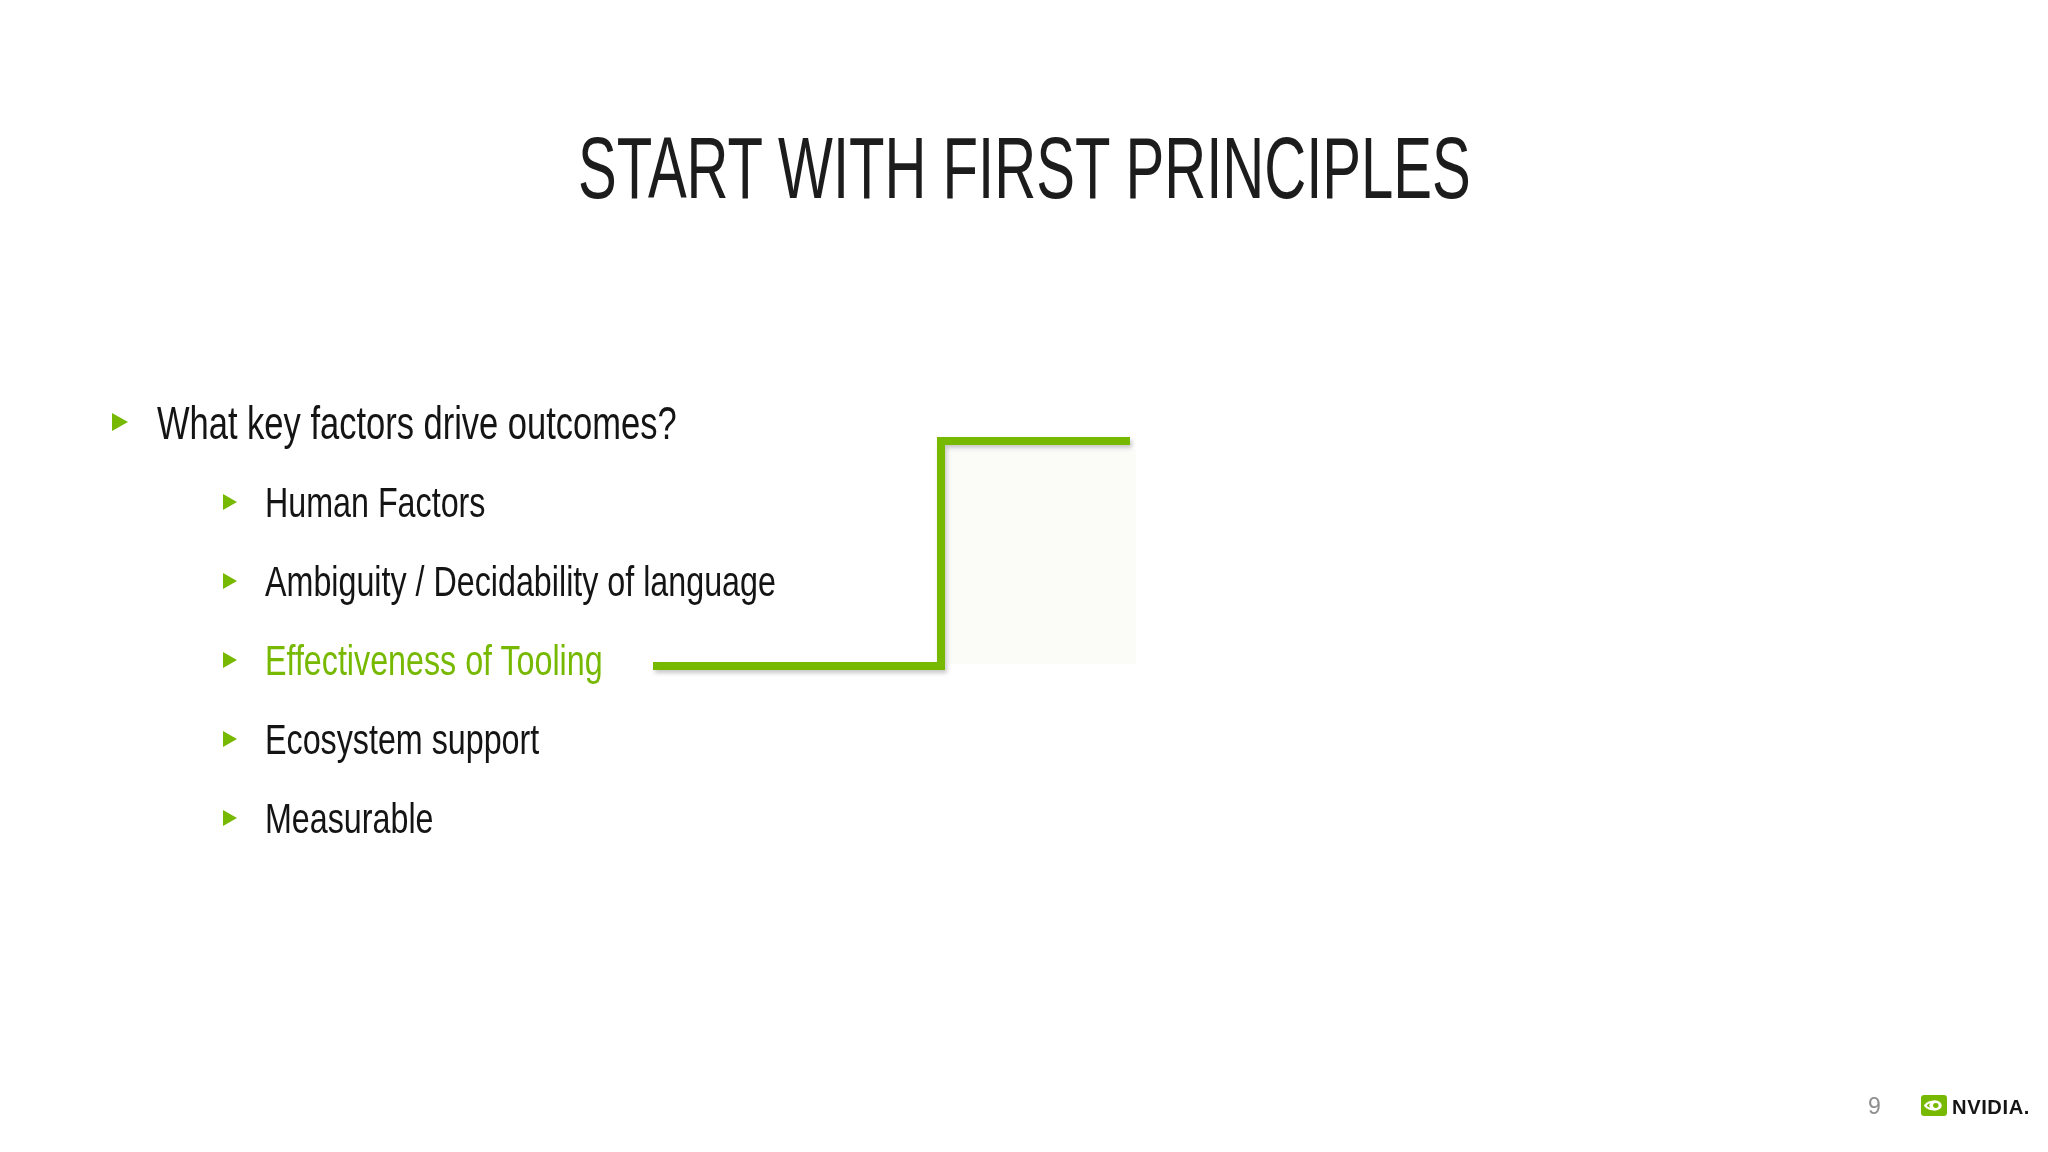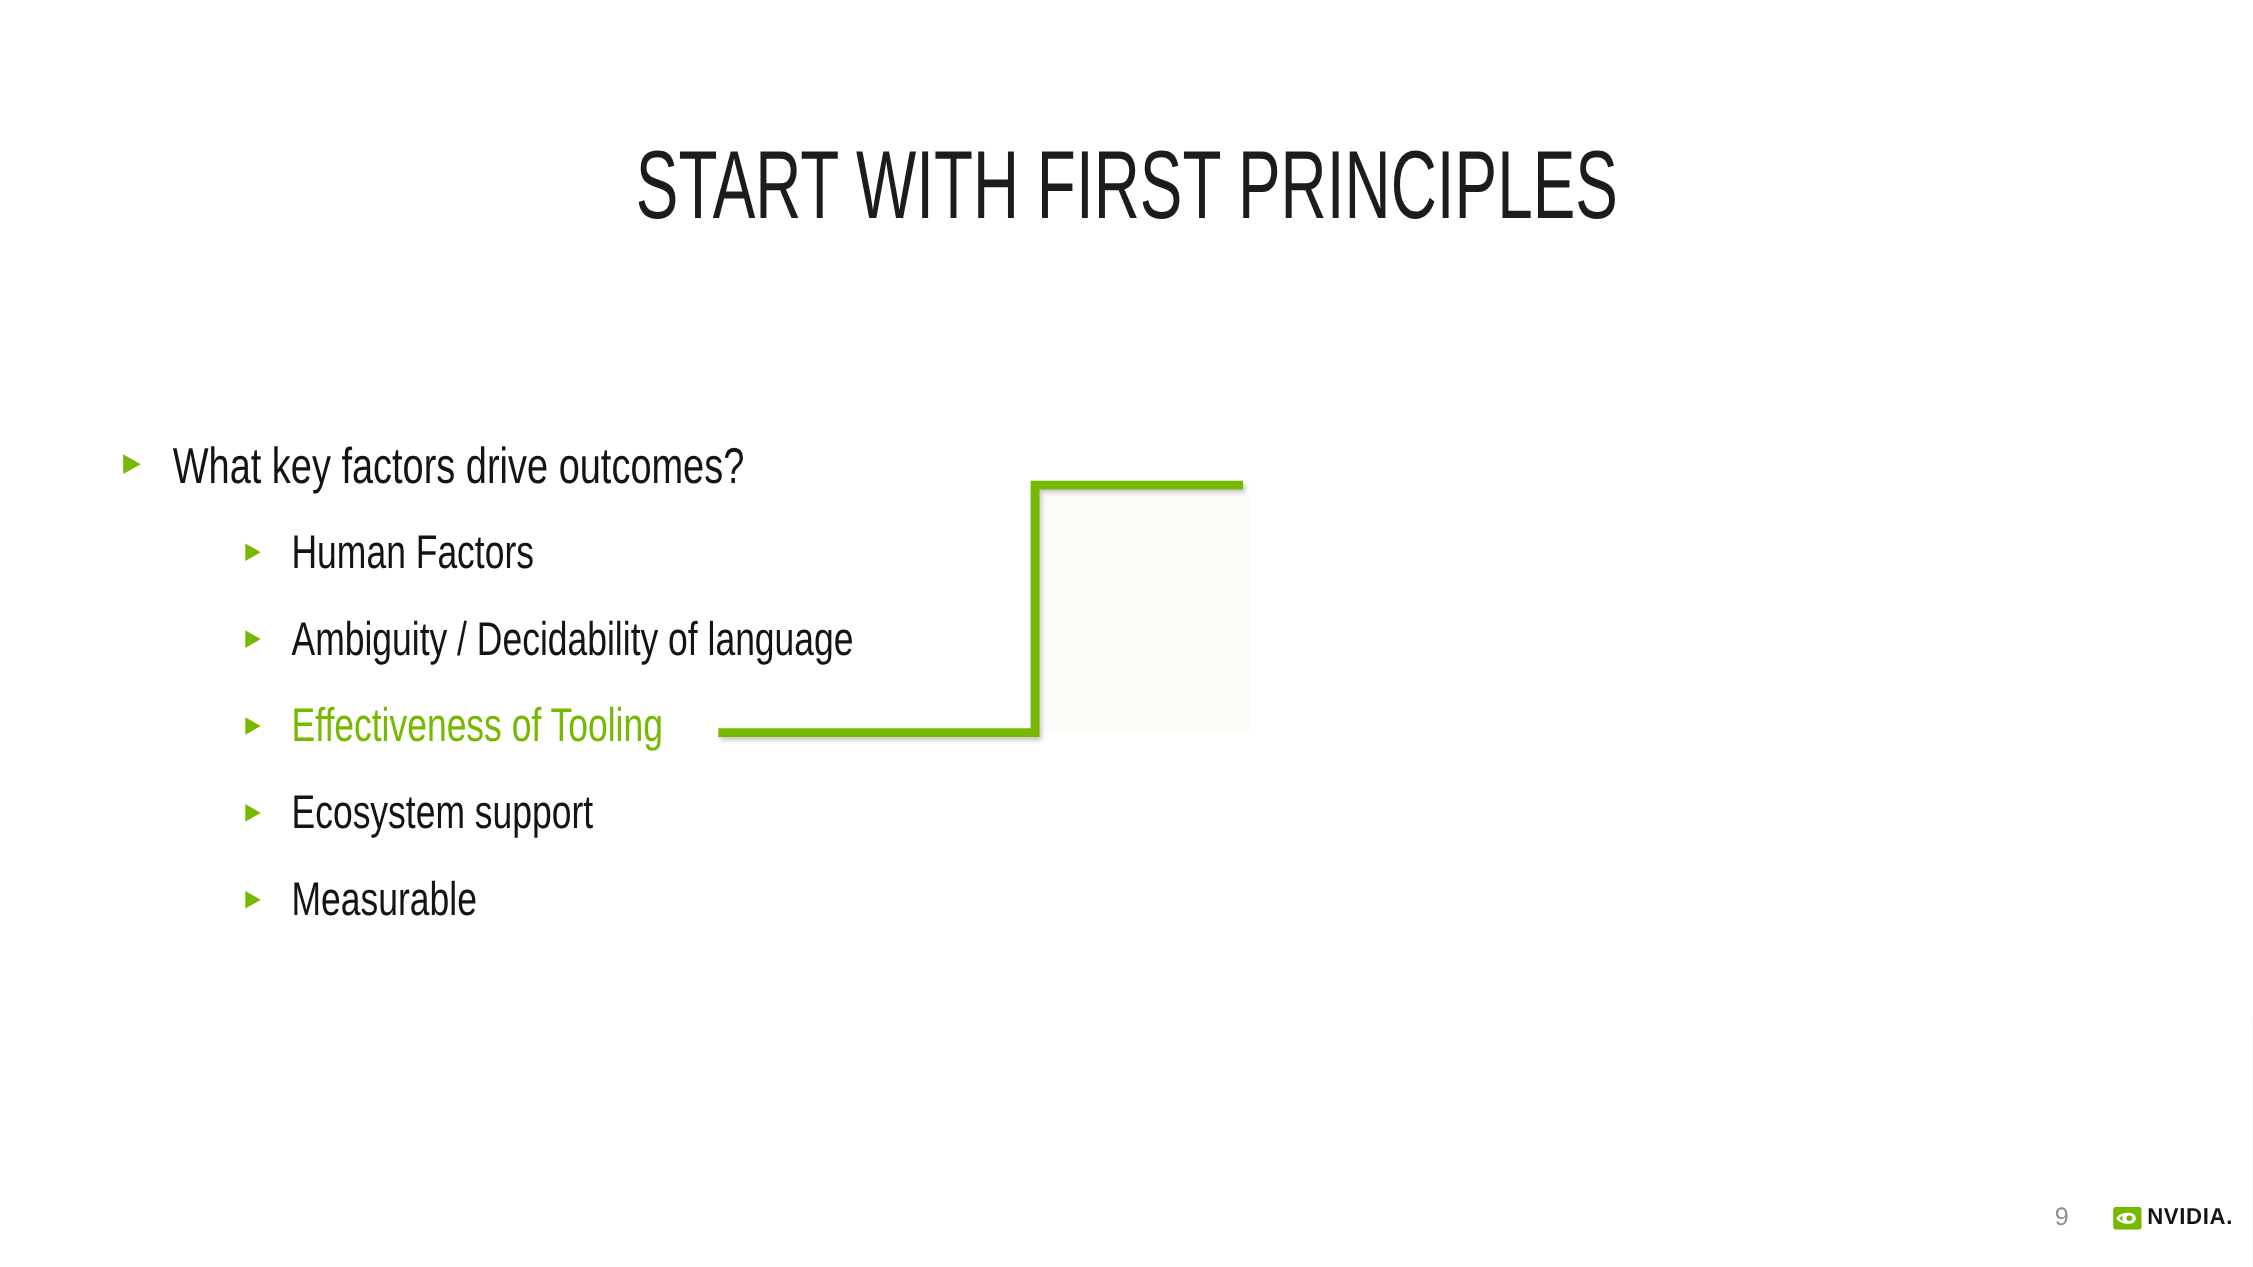--- a/index.html
+++ b/index.html
@@ -52,21 +52,21 @@
     font-size:42px;line-height:52px;white-space:nowrap;
     transform:scaleX(0.93);transform-origin:left center;
     color:var(--body-text);
   }
   .para-gap{height:48px;}
   
   .page-num{
     position:absolute;left:1868px;top:1093px;
     font-size:23px;line-height:26px;color:var(--page-number-gray);
   }
-  .logo{position:absolute;left:1921px;top:1095px;display:flex;align-items:center;gap:5px;}
+  .logo{position:absolute;left:1921px;top:1095px;display:flex;gap:5px;}
   .logo-word{
     font-size:21px;font-weight:700;letter-spacing:0.6px;
     color:#151515;white-space:nowrap;
     transform:scaleX(0.96);transform-origin:left center;
   }
 </style>
 </head>
 <body>
 
 <div class="slide">

